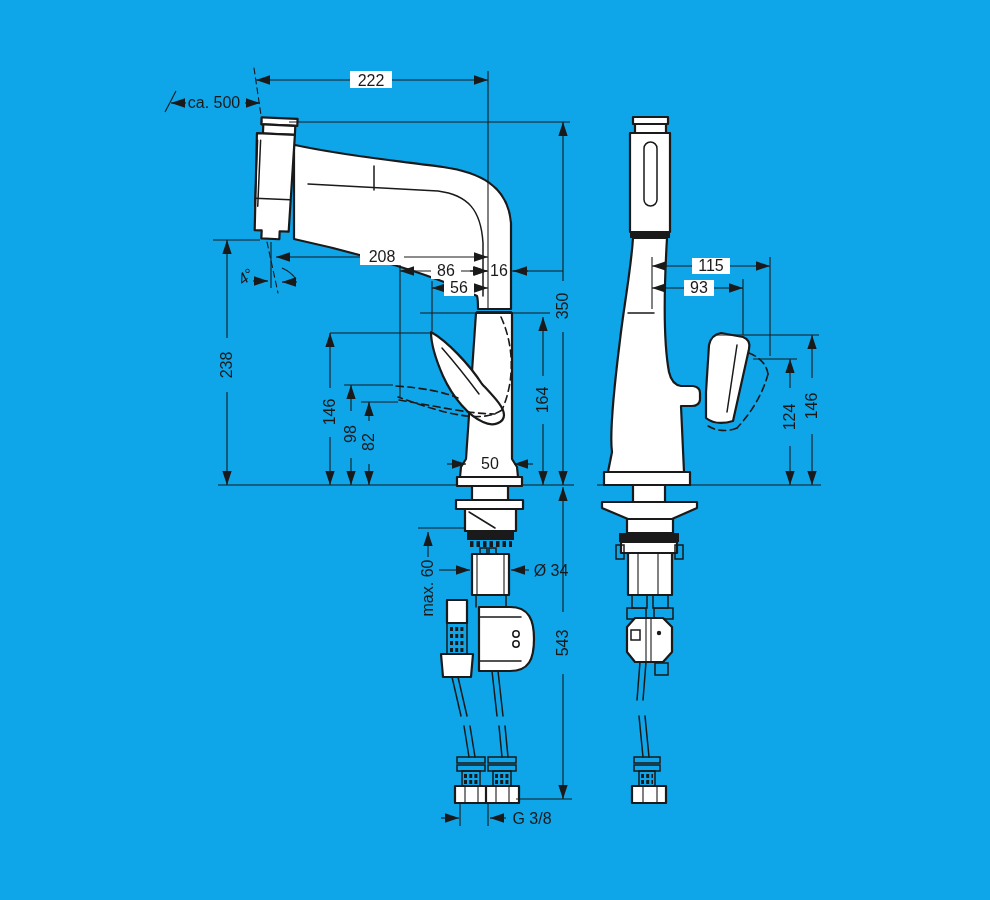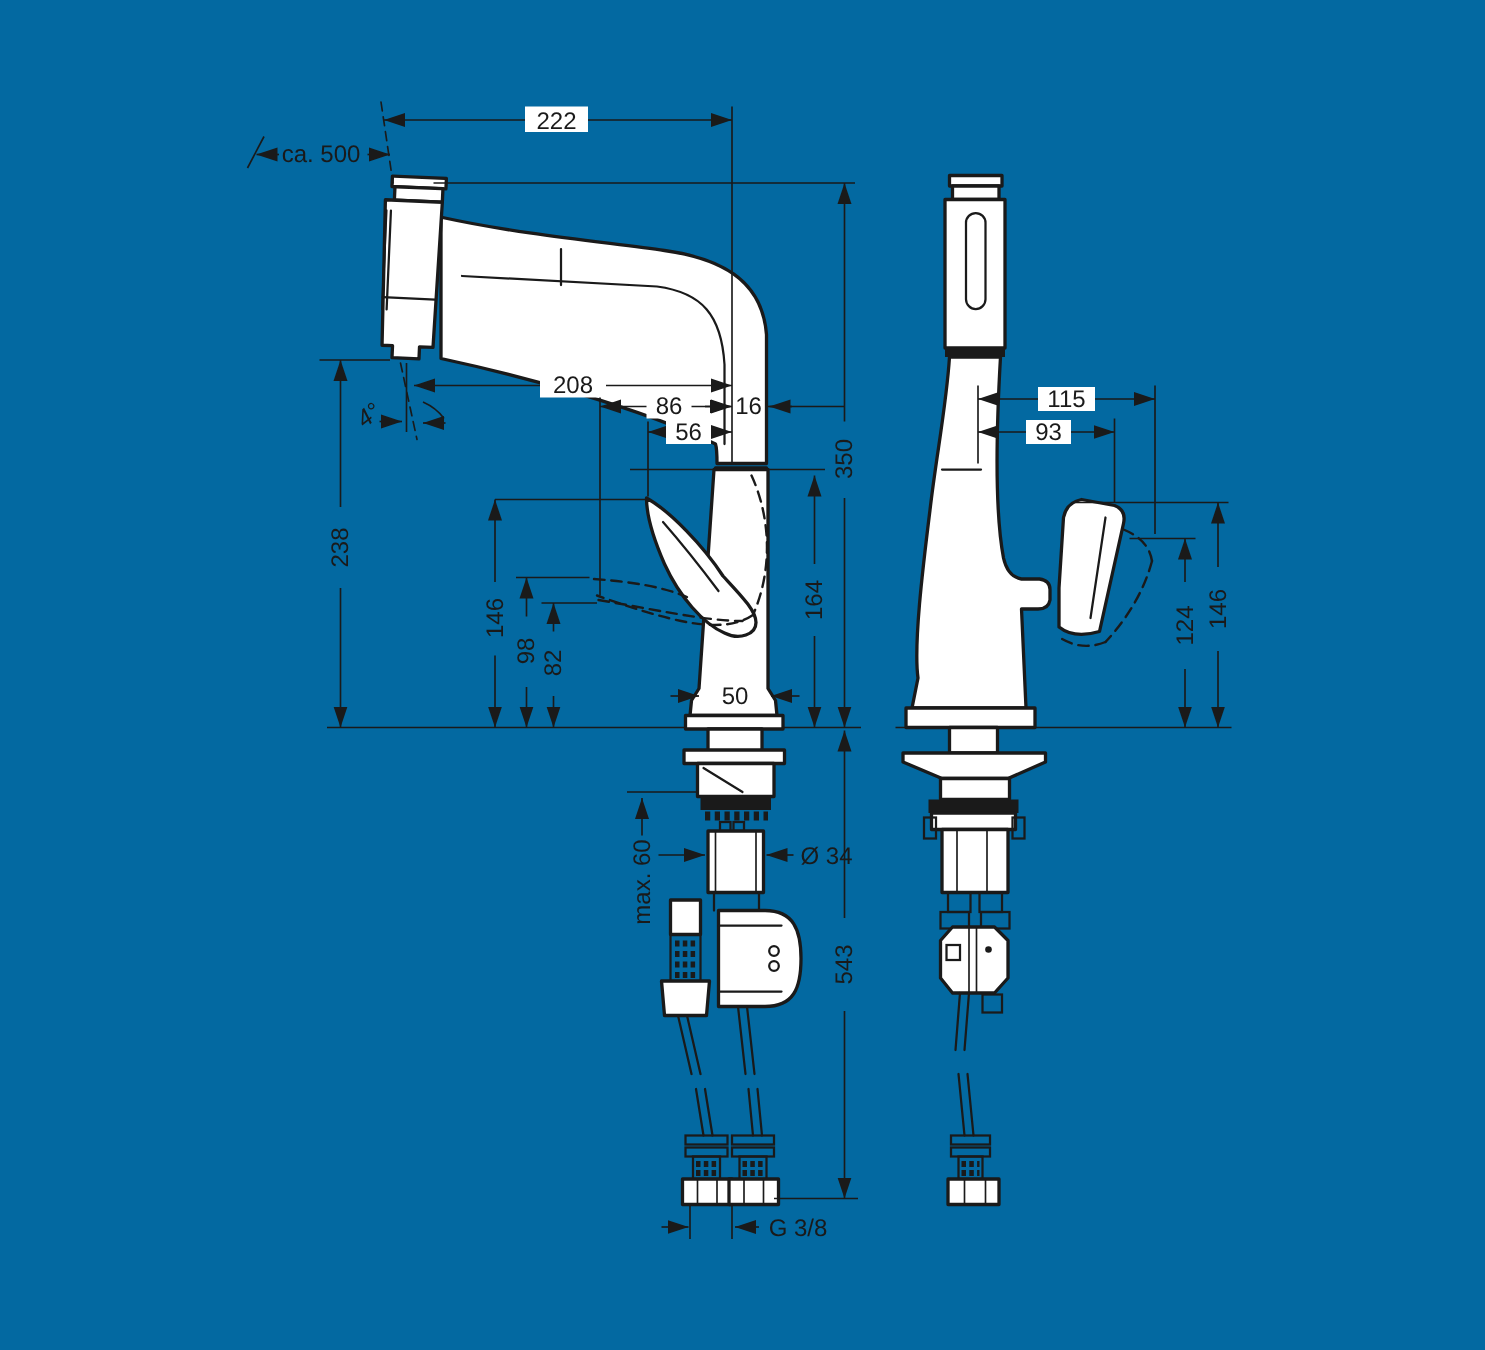--- a/index.html
+++ b/index.html
@@ -1,16 +1,16 @@
 <!DOCTYPE html>
 <html><head>
 <meta charset="utf-8">
 <style>
   html,body{margin:0;padding:0;background:#fff;}
-  .canvas{position:relative;width:990px;height:900px;background:#0369a1;overflow:hidden;
+  .canvas{position:relative;width:990px;height:900px;background:#0ea5e9;overflow:hidden;
           font-family:"Liberation Sans",sans-serif;}
   svg{position:absolute;left:0;top:0;}
   svg text{font-family:"Liberation Sans",sans-serif;font-size:16px;fill:#1a1a1a;}
   .ol{fill:#fff;stroke:#1a1a1a;stroke-width:2.2;stroke-linejoin:round;}
   .ln{fill:none;stroke:#1a1a1a;stroke-width:2.2;stroke-linecap:round;stroke-linejoin:round;}
   .d1{fill:none;stroke:#1a1a1a;stroke-width:1.5;stroke-linecap:round;}
   .dim{fill:none;stroke:#1a1a1a;stroke-width:1.1;}
   .dash{fill:none;stroke:#1a1a1a;stroke-width:1.6;stroke-dasharray:7 4.5;stroke-linecap:round;}
   .blk{fill:#1a1a1a;stroke:none;}
   .wbg{fill:#fff;stroke:none;}

